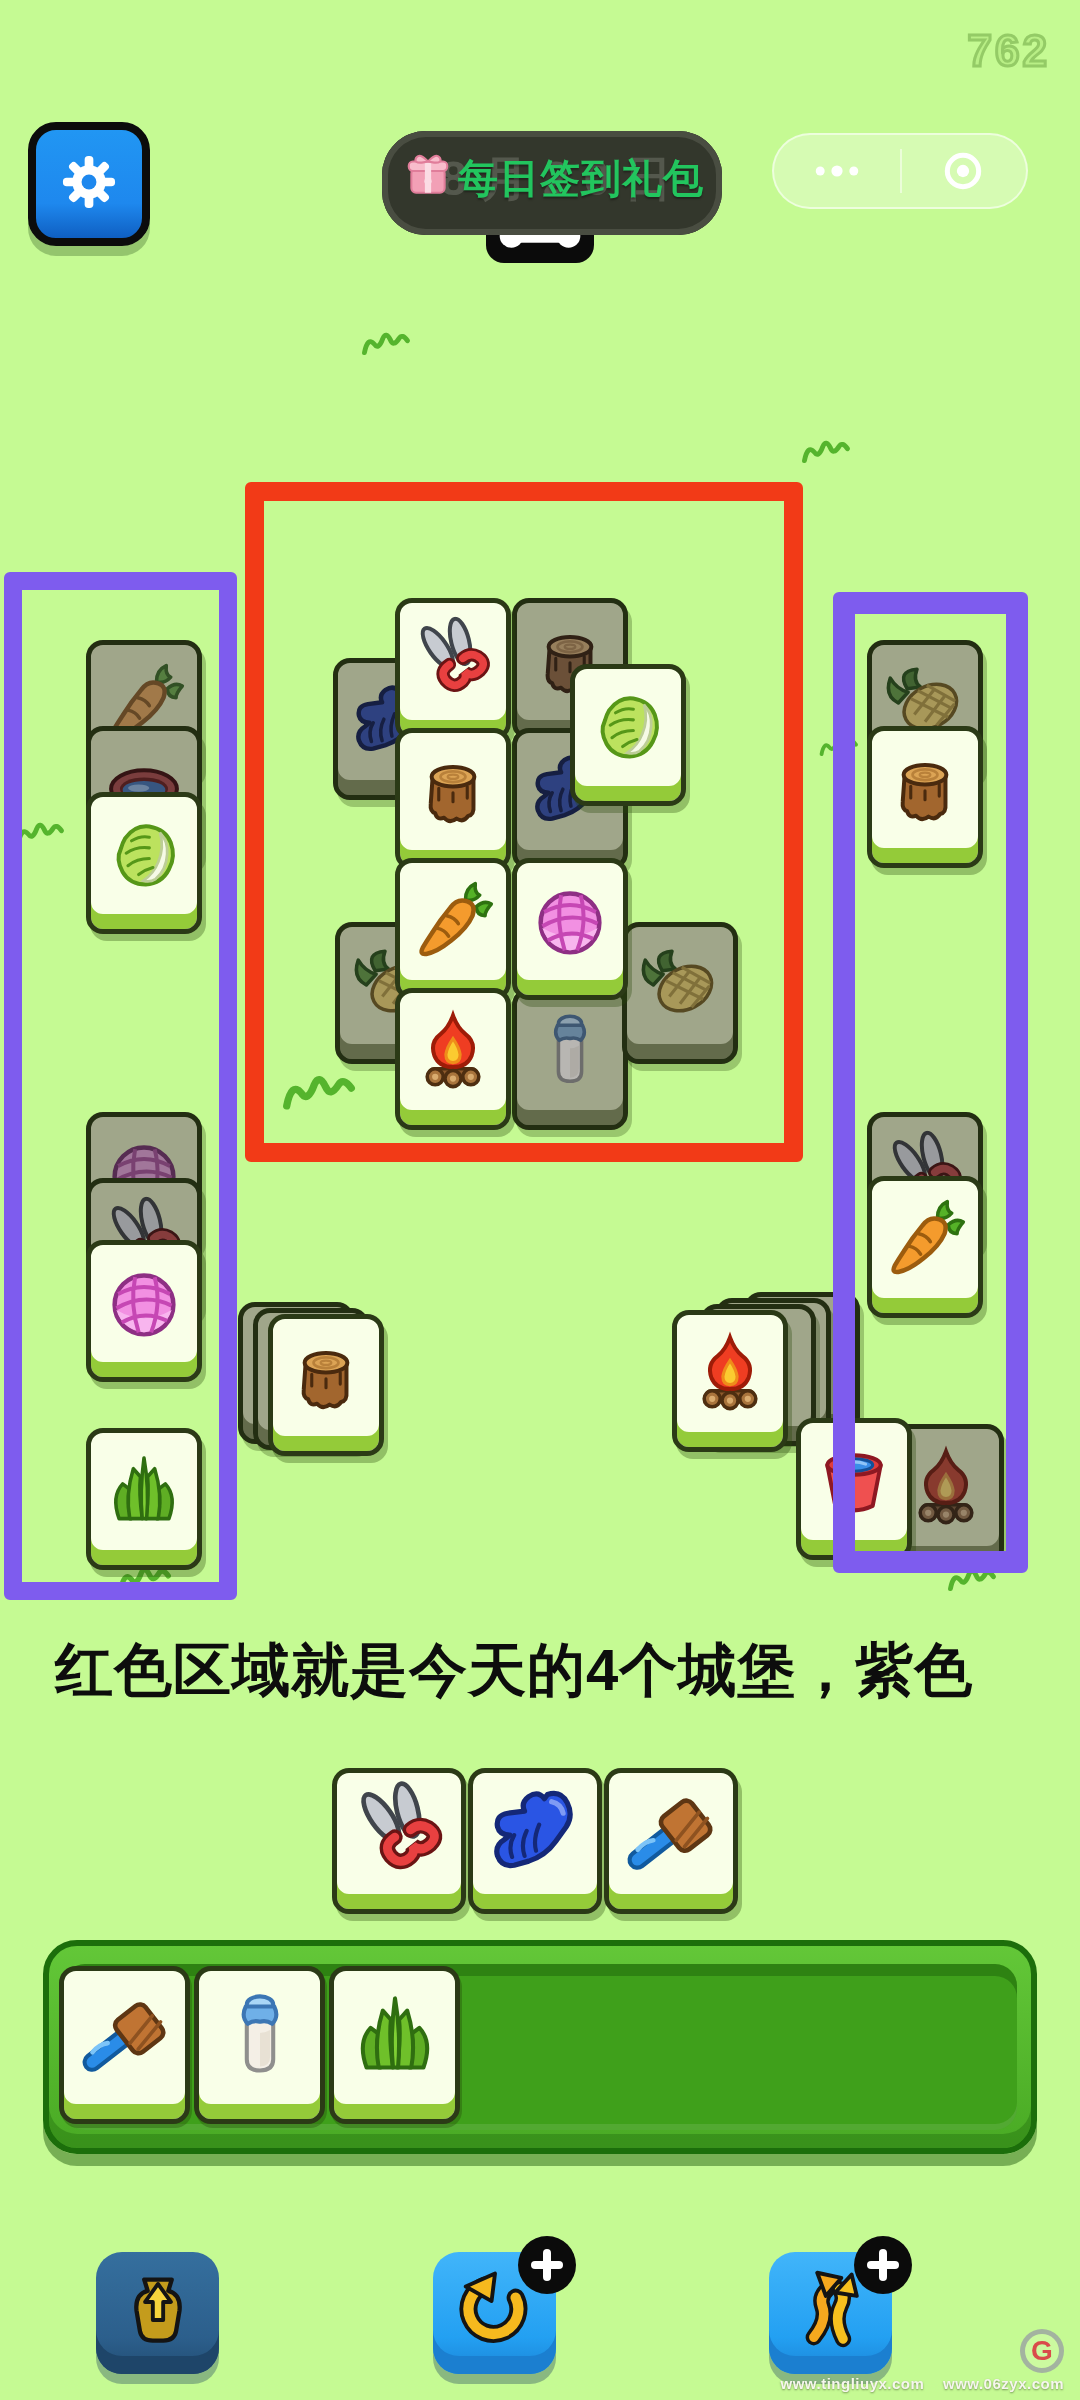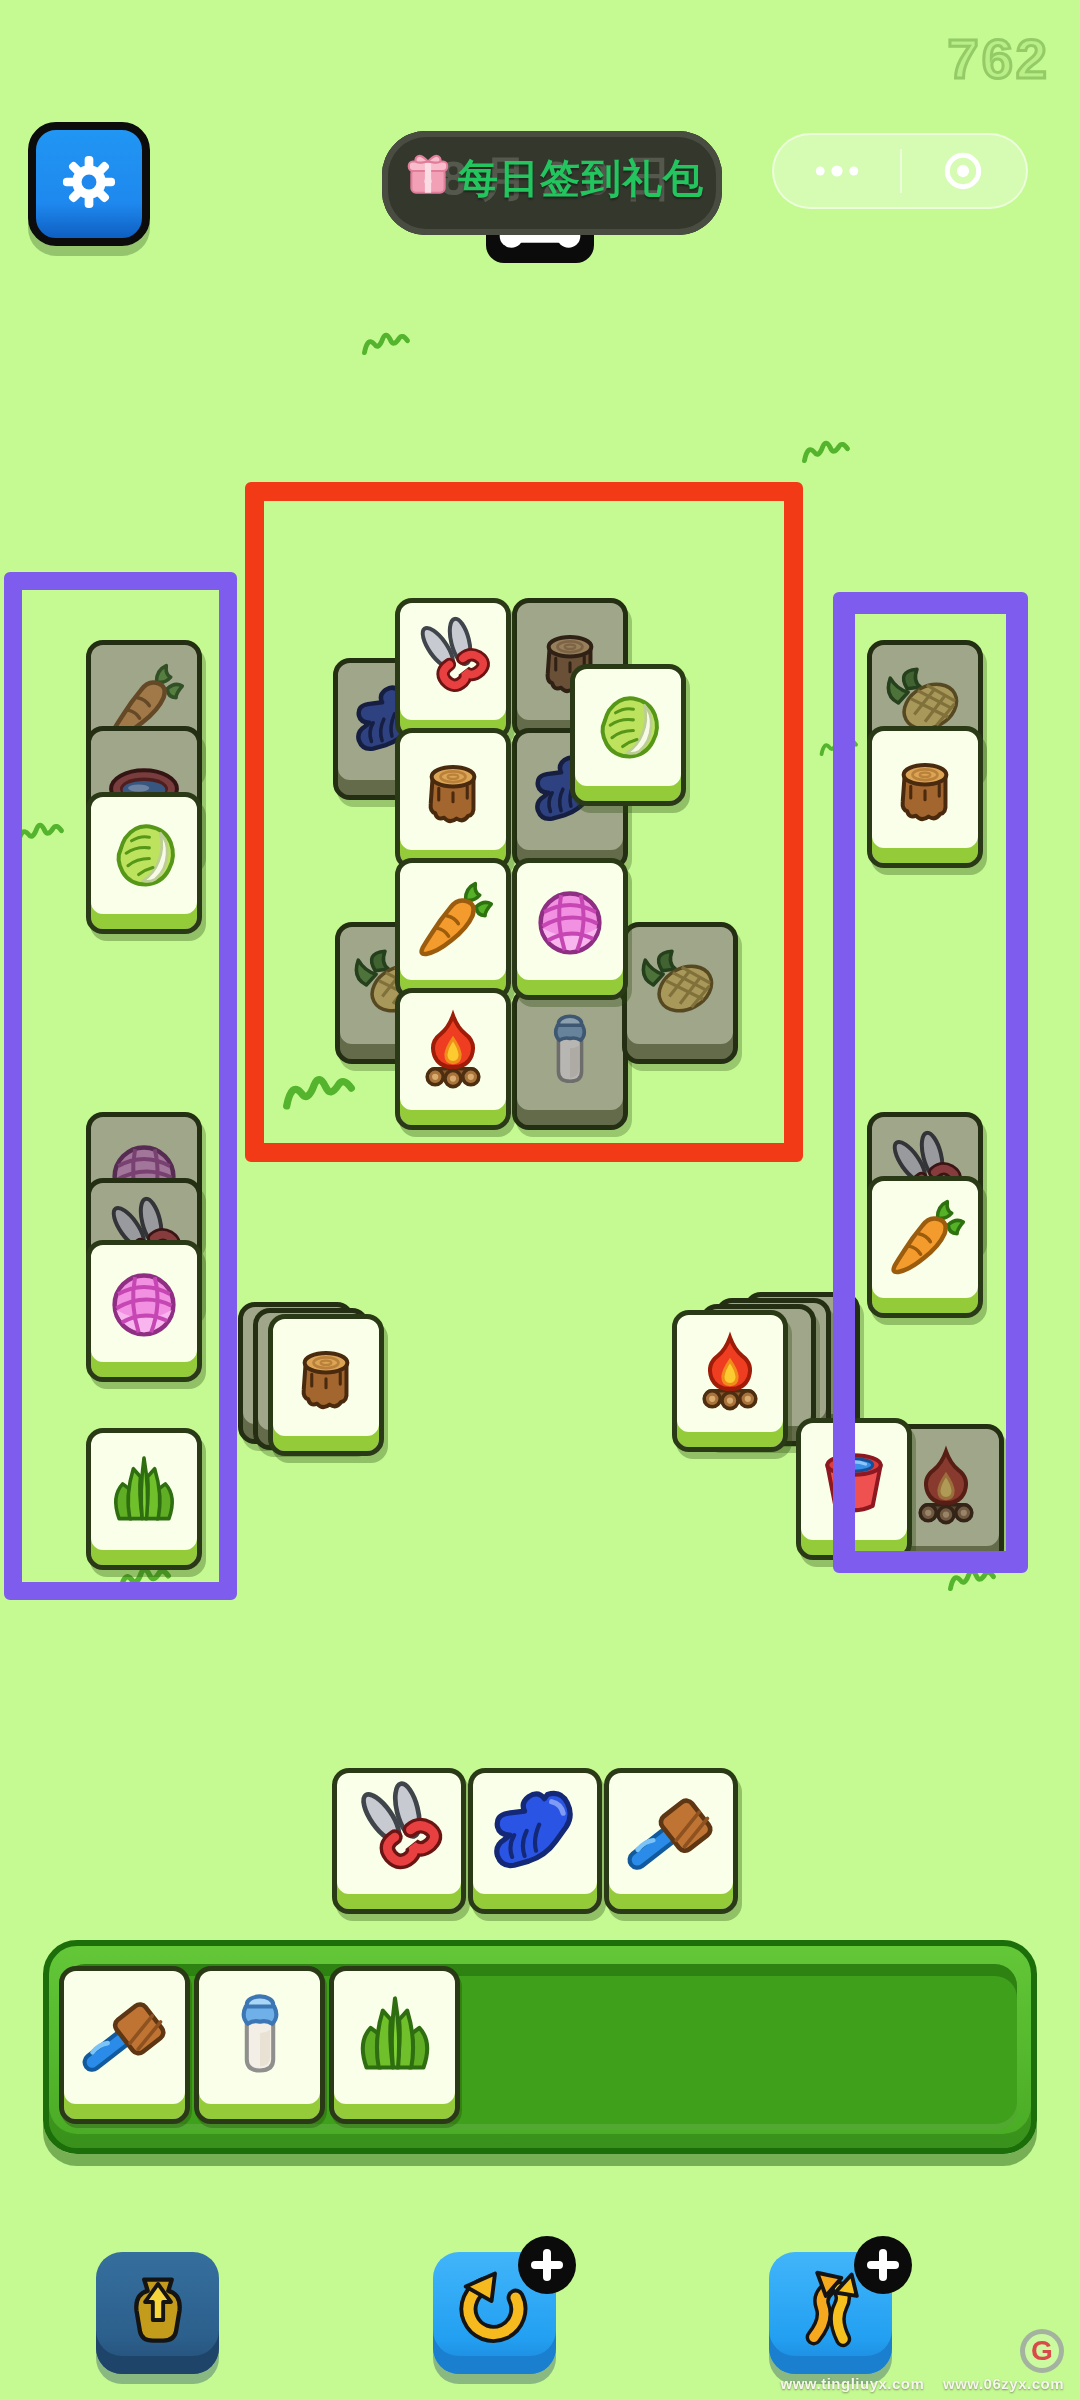--- a/index.html
+++ b/index.html
@@ -4,21 +4,21 @@
 <style>
   html,body{margin:0;padding:0;}
   body{width:1080px;height:2400px;overflow:hidden;font-family:"Liberation Sans",sans-serif;}
   #screen{position:relative;width:1080px;height:2400px;background:#c5fa93;overflow:hidden;}
 
   
   .doodle{position:absolute;z-index:1;}
   .doodle svg{display:block;}
 
   
-  .frame-counter{position:absolute;top:26px;right:30px;z-index:5;font-size:56px;font-weight:bold;
+  .frame-counter{position:absolute;top:26px;right:30px;z-index:5;font-size:44px;font-weight:bold;
     color:#b9ef86;-webkit-text-stroke:3px #94cb66;letter-spacing:3px;}
 
   
   .settings-btn{position:absolute;left:28px;top:122px;width:106px;height:108px;z-index:80;
     background:linear-gradient(#2196f3 0%,#1e88ee 68%,#0f5fc2 100%);
     border:8px solid #0c0c0c;border-radius:28px;box-shadow:0 10px 0 rgba(20,60,10,.28);}
   .settings-btn svg{position:absolute;left:50%;top:48%;transform:translate(-50%,-50%);width:62px;height:62px;}
 
   .signin-pill{position:absolute;left:382px;top:131px;width:340px;height:104px;z-index:80;
     background:#494d41;border-radius:44px;
@@ -499,20 +499,21 @@
       </div>
     </div>
 
   <div id="regions">
       <div class="region" style="left: 245px; top: 482px; width: 558px; height: 680px; border: 19px solid rgb(242, 58, 23);"></div>
       <div class="region" style="left: 4px; top: 572px; width: 233px; height: 1028px; border: 18px solid rgb(126, 92, 238);"></div>
       <div class="region" style="left: 833px; top: 592px; width: 195px; height: 981px; border: 22px solid rgb(126, 92, 238);"></div>
     </div>
 
   <div class="caption">
+    <div>红色区域就是今天的4个城堡，紫色</div>
   </div>
 
   <div id="tray">
       <div class="tile" style="left: 332px; top: 1768px; width: 134px; height: 146px;">
         <svg viewBox="0 0 100 100">
           <use href="#i-shears" xlink:href="#i-shears"></use>
         </svg>
       </div>
       <div class="tile" style="left: 468px; top: 1768px; width: 134px; height: 146px;">
         <svg viewBox="0 0 100 100">

